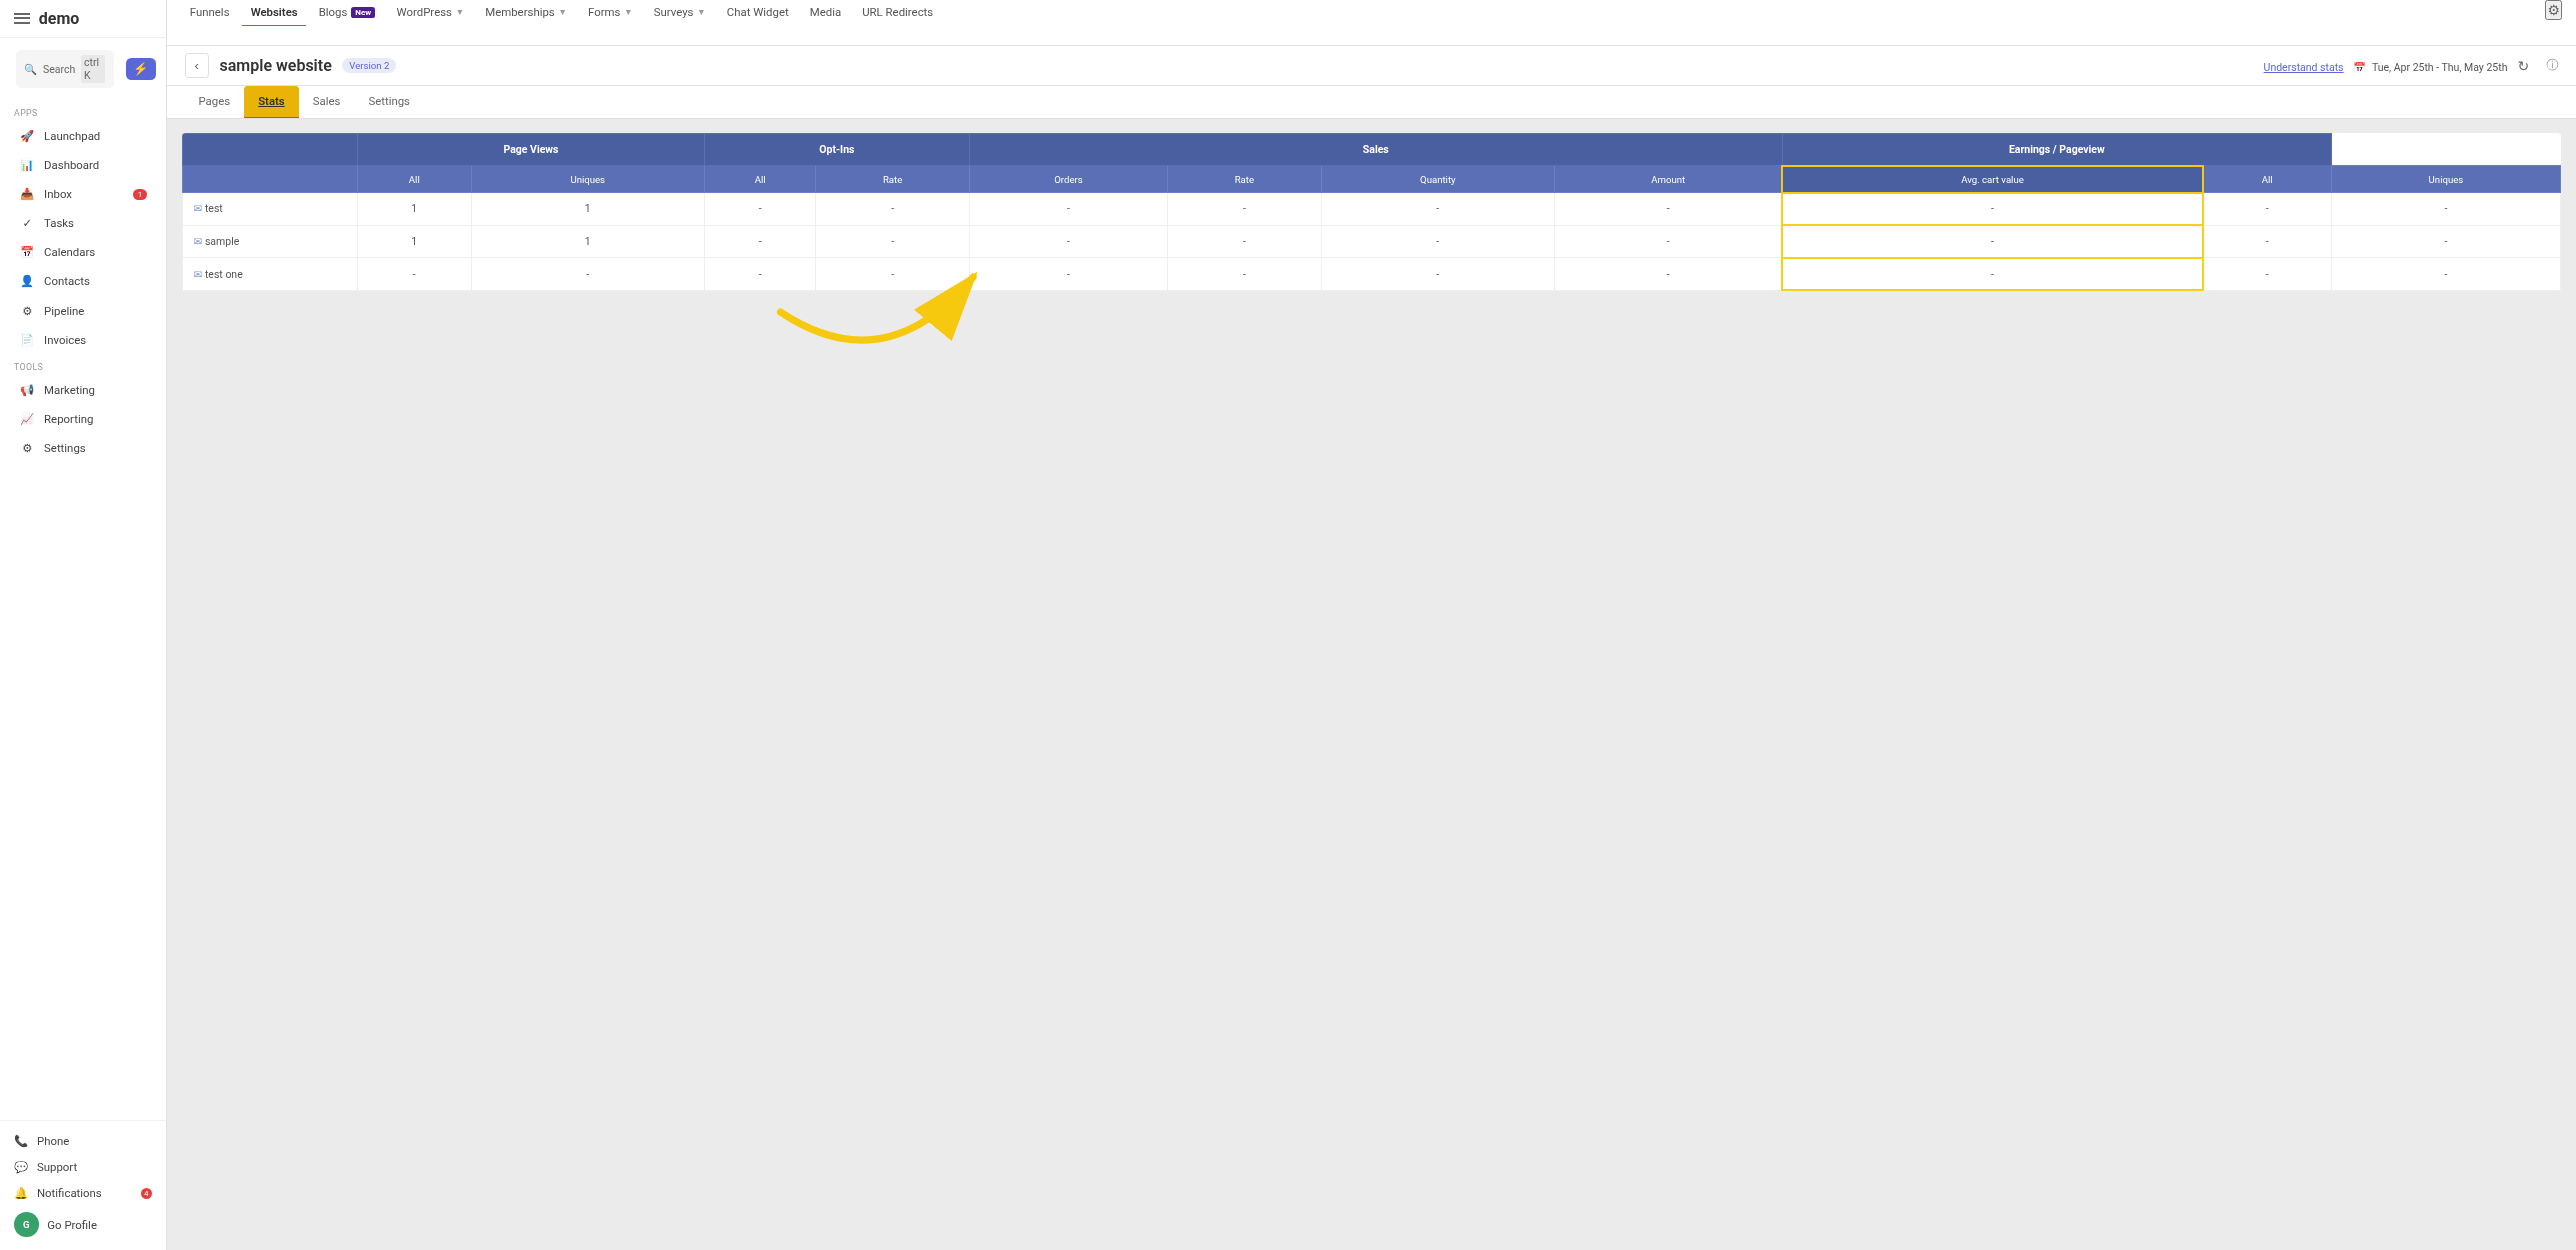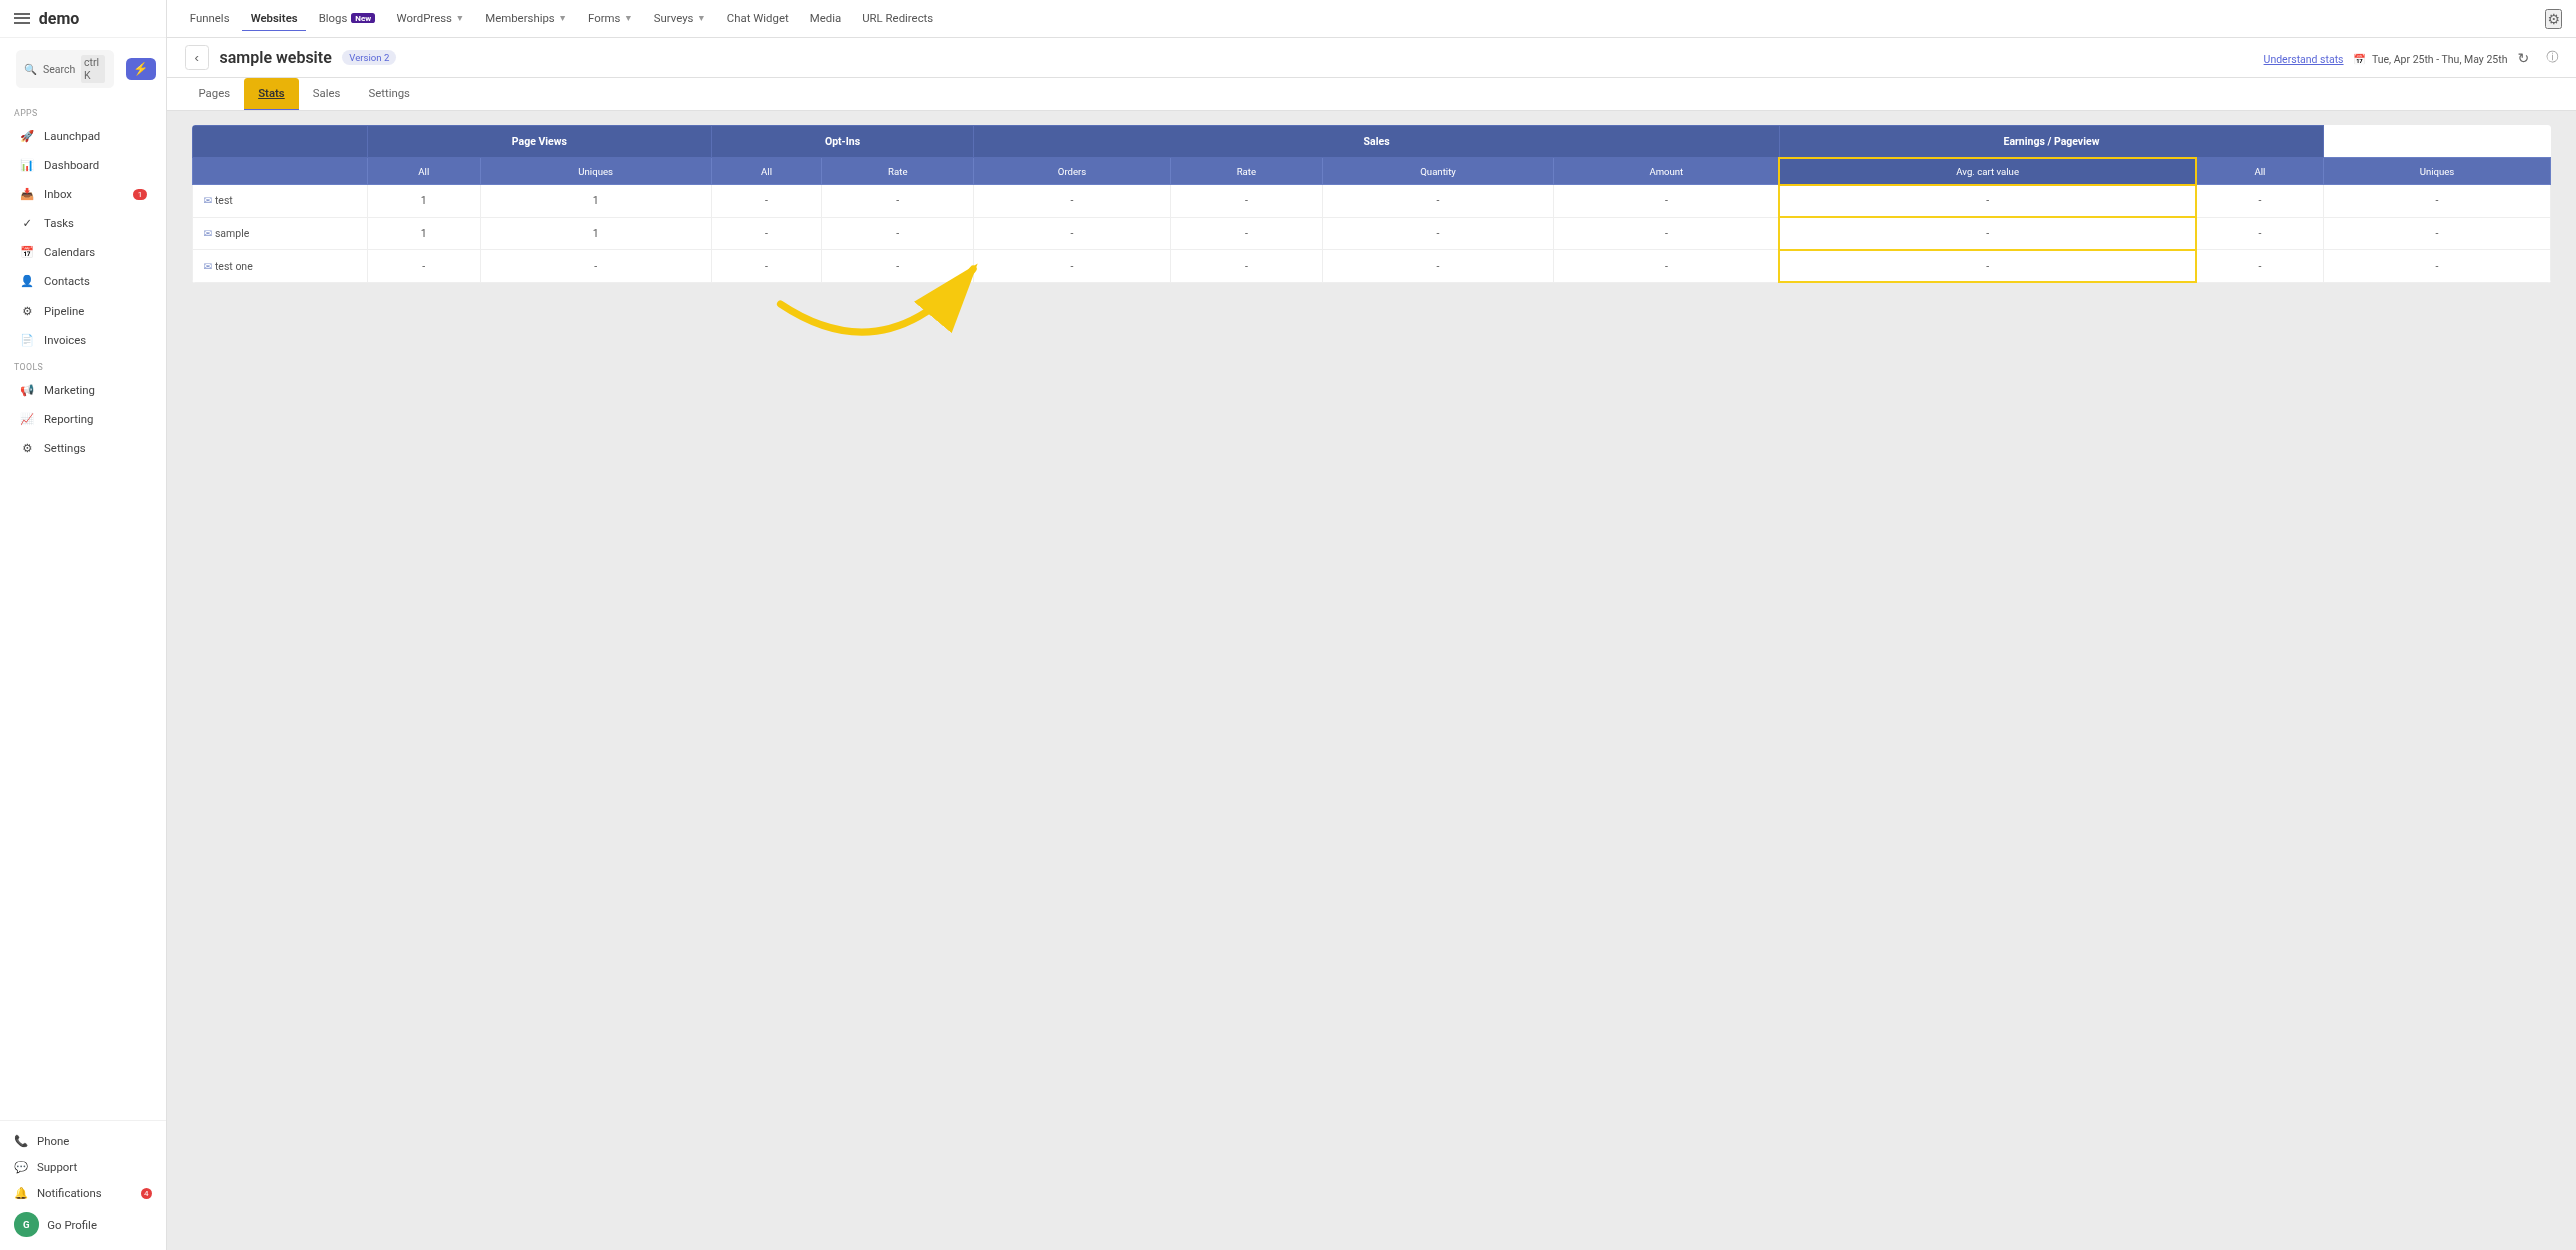--- a/index.html
+++ b/index.html
@@ -19,21 +19,21 @@
     .sidebar-item .icon { width: 16px; height: 16px; display: flex; align-items: center; justify-content: center; flex-shrink: 0; }
     .sidebar-item .badge { background: #e53e3e; color: white; font-size: 8px; border-radius: 8.8px; padding: 0.9px 4.4px; margin-left: auto; }
     .sidebar-bottom { margin-top: auto; border-top: 0.9px solid #f0f0f0; padding: 7px 0; }
     .sidebar-bottom-item { display: flex; align-items: center; gap: 8.8px; padding: 6.1px 14px; cursor: pointer; color: #444; font-size: 11.4px; }
     .avatar-green { width: 24.5px; height: 24.5px; background: #38a169; border-radius: 50%; display: flex; align-items: center; justify-content: center; color: white; font-size: 9.6px; font-weight: bold; }
 
     
     .main { flex: 1; display: flex; flex-direction: column; overflow: hidden; }
 
     
-    .top-nav { background: #fff; border-bottom: 0.9px solid #e0e0e0; display: flex; align-items: center; padding: 16px 14px; height: 38px; gap: 3.5px; flex-shrink: 0; }
+    .top-nav { background: #fff; border-bottom: 0.9px solid #e0e0e0; display: flex; align-items: flex-start; padding: 0 14px; height: 46px; gap: 3.5px; flex-shrink: 0; }
     .nav-item { padding: 5.3px 8.8px; color: #555; cursor: pointer; font-size: 11.4px; border-bottom: 1.8px solid transparent; white-space: nowrap; display: flex; align-items: center; gap: 3.5px; }
     .nav-item.active { color: #333; font-weight: 600; border-bottom: 1.8px solid #5a67d8; }
     .nav-badge-new { background: #4c1d95; color: white; font-size: 8px; padding: 0.9px 4.4px; border-radius: 2.6px; font-weight: bold; }
     .nav-chevron { font-size: 8.8px; color: #999; }
     .nav-gear { margin-left: auto; cursor: pointer; color: #666; font-size: 14px; }
 
     
     .page-header { background: #fff; border-bottom: 0.9px solid #e0e0e0; padding: 7px 17.5px; display: flex; align-items: center; gap: 10.5px; flex-shrink: 0; }
     .back-btn { border: 0.9px solid #ddd; background: #fff; border-radius: 3.5px; width: 24.5px; height: 24.5px; display: flex; align-items: center; justify-content: center; cursor: pointer; color: #666; }
     .page-title { font-size: 16px; font-weight: 600; color: #333; }
@@ -43,21 +43,21 @@
     .date-range { display: flex; align-items: center; gap: 5.3px; font-size: 10.5px; color: #555; }
     .refresh-btn { background: none; border: none; cursor: pointer; color: #666; font-size: 14px; }
     .info-btn { background: none; border: none; cursor: pointer; color: #999; font-size: 12.3px; margin-left: 7px; }
 
     
     .sub-tabs { background: #fff; padding: 0 17.5px; display: flex; gap: 0; border-bottom: 0.9px solid #e0e0e0; flex-shrink: 0; align-items: center; }
     .sub-tab { padding: 8.8px 14px; cursor: pointer; color: #666; font-size: 11.4px; border-bottom: 1.8px solid transparent; }
     .sub-tab.active { color: #333; font-weight: 600; background: #eab308; border-radius: 3.5px 3.5px 0 0; border-bottom: 1.8px solid #5a67d8; text-decoration: underline; }
 
     
-    .content { flex: 1; overflow: auto; padding: 14px 25px; background: #ebebeb; }
+    .content { flex: 1; overflow: auto; padding: 14px 15px; background: #ebebeb; }
 
     
     .stats-table { width: 100%; border-collapse: collapse; background: #fff; border-radius: 3.5px; overflow: hidden; }
     .stats-table .header-group { background: #4a5fa0; color: white; text-align: center; font-size: 10.5px; font-weight: 500; }
     .stats-table .header-group th { padding: 8.8px 7px; border: 0.9px solid #5a6fb5; }
     .stats-table .subheader-row { background: #5a6fb5; color: white; }
     .stats-table .subheader-row th { padding: 7px 5.3px; font-size: 9.6px; font-weight: 400; text-align: center; border: 0.9px solid #6a7fc5; }
     .stats-table tbody tr { border-bottom: 0.9px solid #e8e8e8; background: #fff; }
     .stats-table td { padding: 8.8px 7px; font-size: 10.5px; color: #555; text-align: center; border: 0.9px solid #eee; }
     .stats-table td.page-name-cell { text-align: left; padding-left: 10.5px; }

